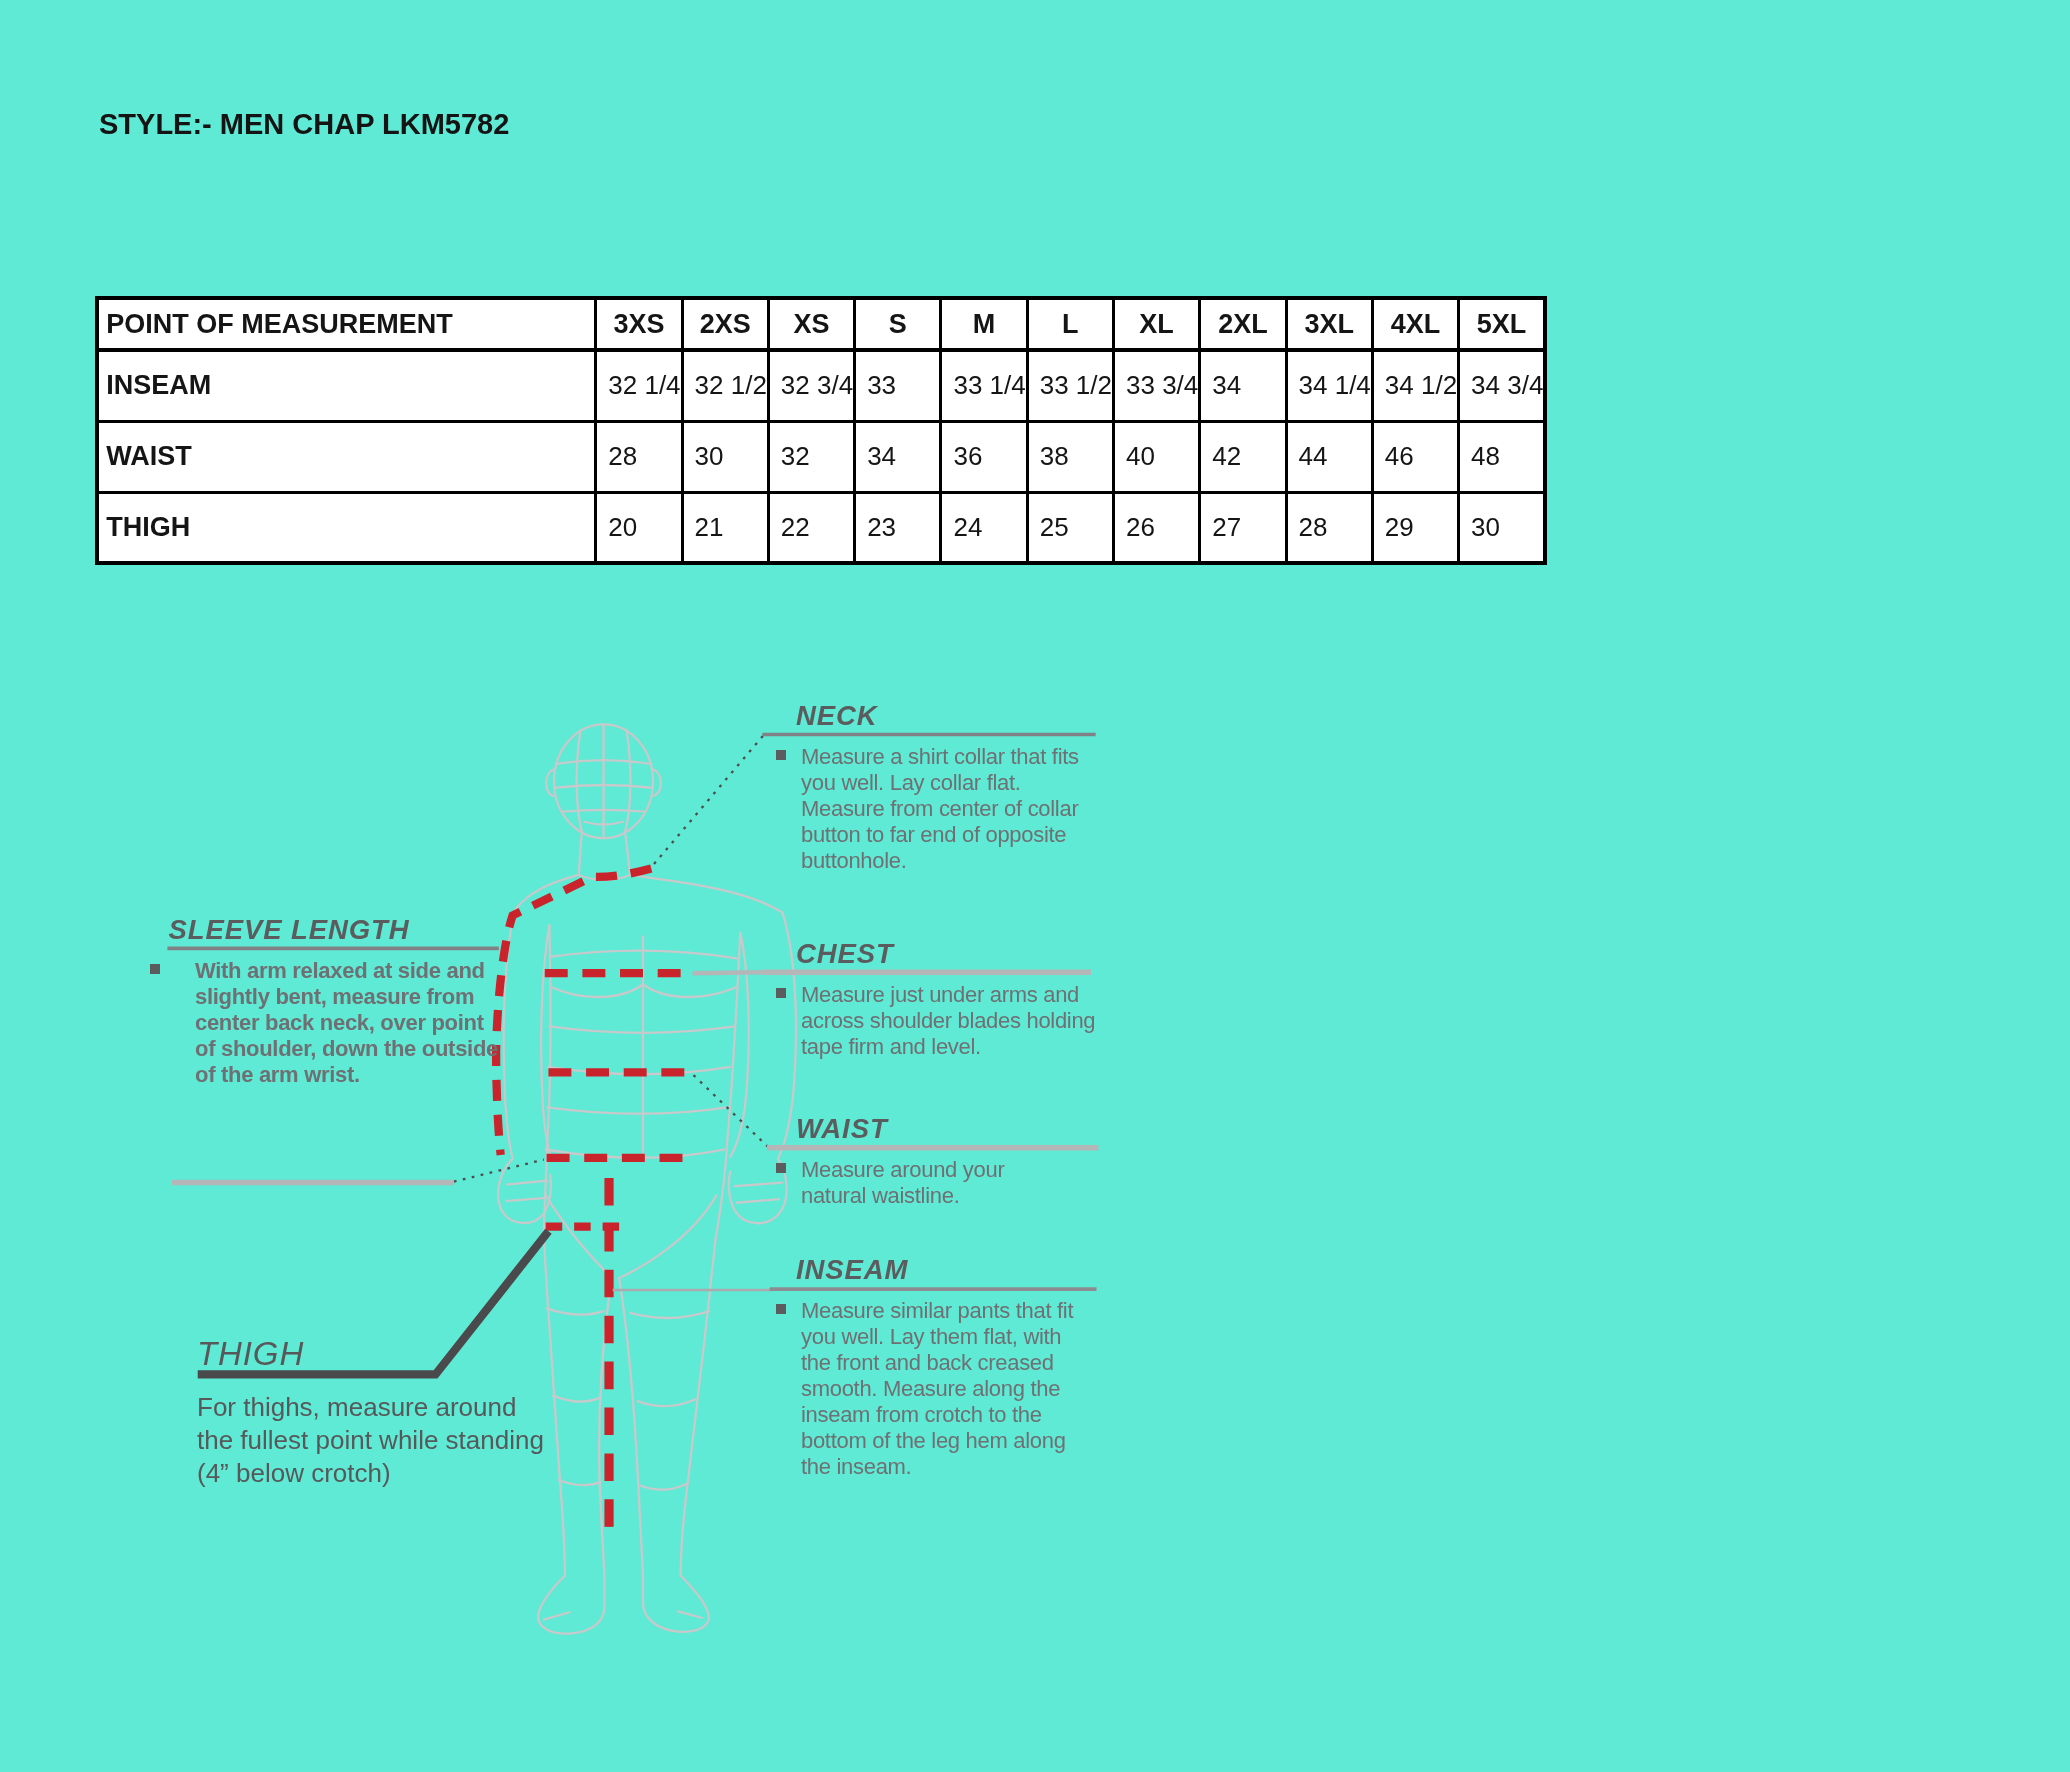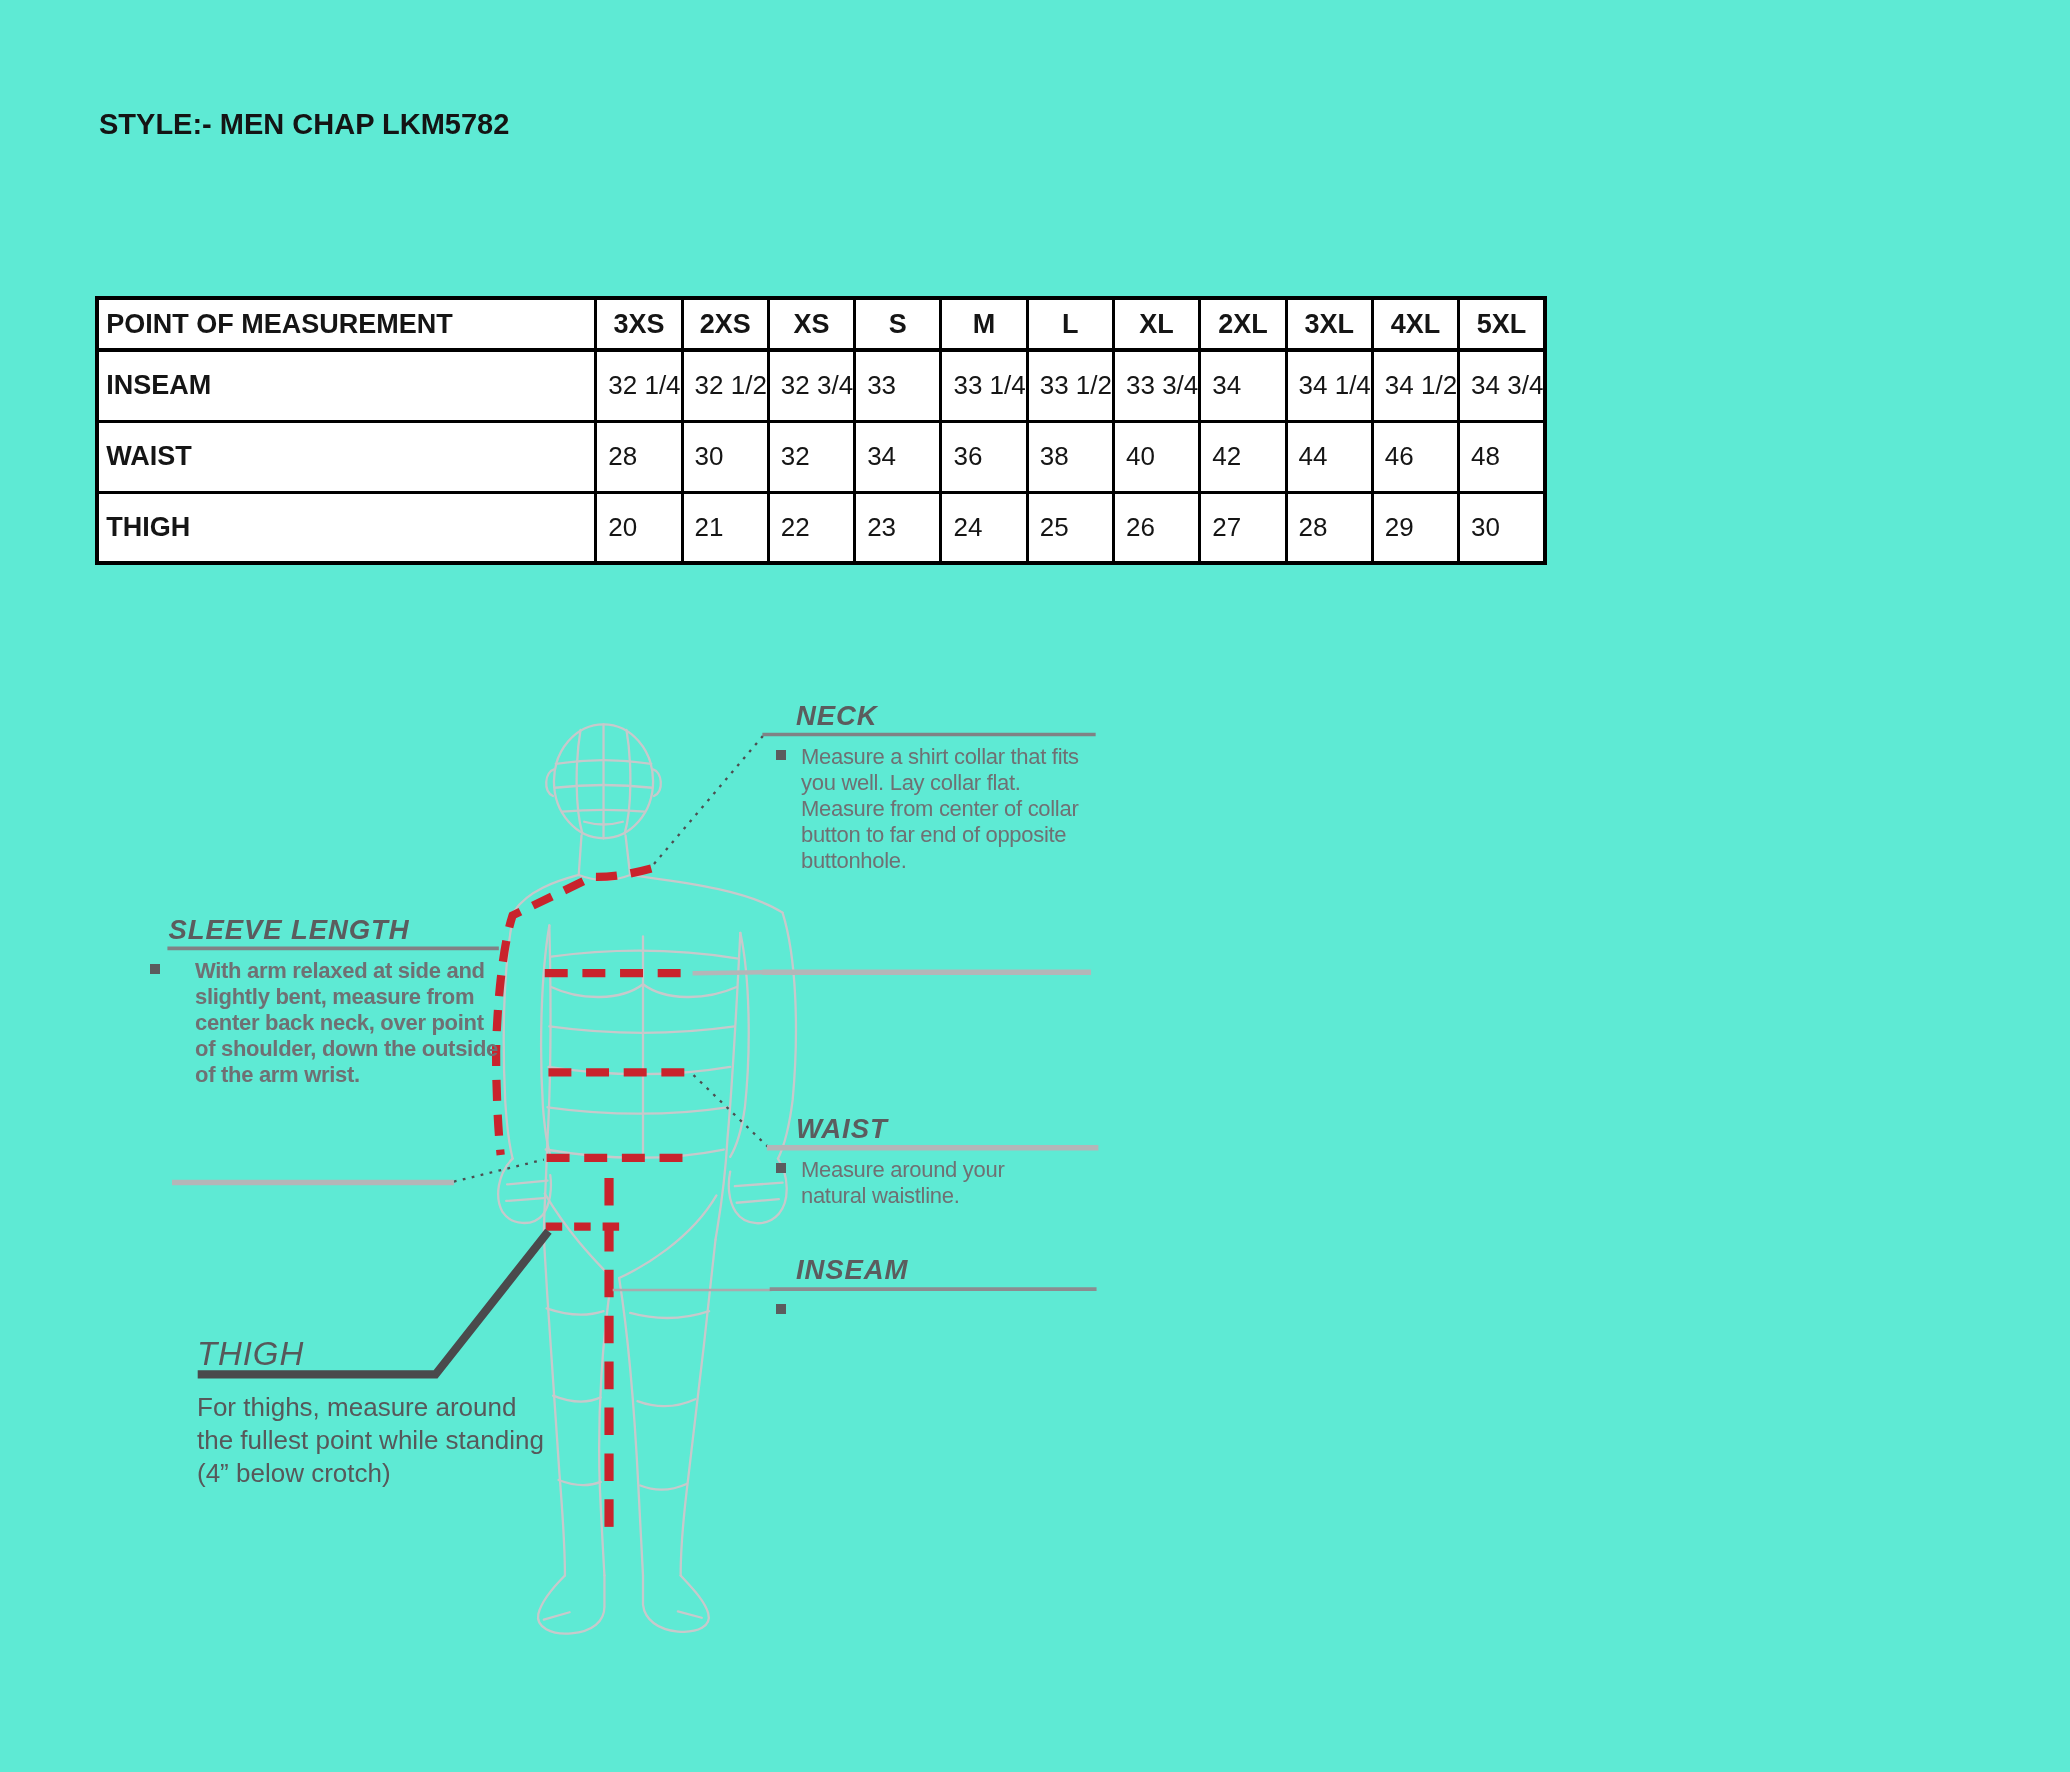--- a/index.html
+++ b/index.html
@@ -289,30 +289,36 @@
     <div class="sec-body" style="width:288px">Measure a shirt collar that fits you well. Lay collar flat. Measure from center of collar button to far end of opposite buttonhole.</div>
     <span class="bullet"></span>
   </div>
 
   <div class="section leftcol" style="left:140px; top:914px;">
     <div class="sec-head">SLEEVE LENGTH</div>
     <div class="sec-body" style="width:303px">With arm relaxed at side and slightly bent, measure from center back neck, over point of shoulder, down the outside of the arm wrist.</div>
     <span class="bullet"></span>
   </div>
 
+  <div class="section" style="left:776px; top:938px;">
+    <div class="sec-head">CHEST</div>
+    <div class="sec-body" style="width:303px">Measure just under arms and across shoulder blades holding tape firm and level.</div>
+    <span class="bullet"></span>
+  </div>
 
   <div class="section" style="left:776px; top:1113px;">
     <div class="sec-head">WAIST</div>
     <div class="sec-body" style="width:248px">Measure around your natural waistline.</div>
     <span class="bullet"></span>
   </div>
 
 
   <div class="section" style="left:776px; top:1254px;">
     <div class="sec-head">INSEAM</div>
+    <div class="sec-body" style="width:288px">Measure similar pants that fit you well. Lay them flat, with the front and back creased smooth. Measure along the inseam from crotch to the bottom of the leg hem along the inseam.</div>
     <span class="bullet"></span>
   </div>
 
   <div class="section thigh" style="left:197px; top:1334px;">
     <div class="sec-head">THIGH</div>
     <div class="sec-body" style="width:358px">For thighs, measure around the fullest point while standing (4” below crotch)</div>
   </div>
 
 </div>
 

